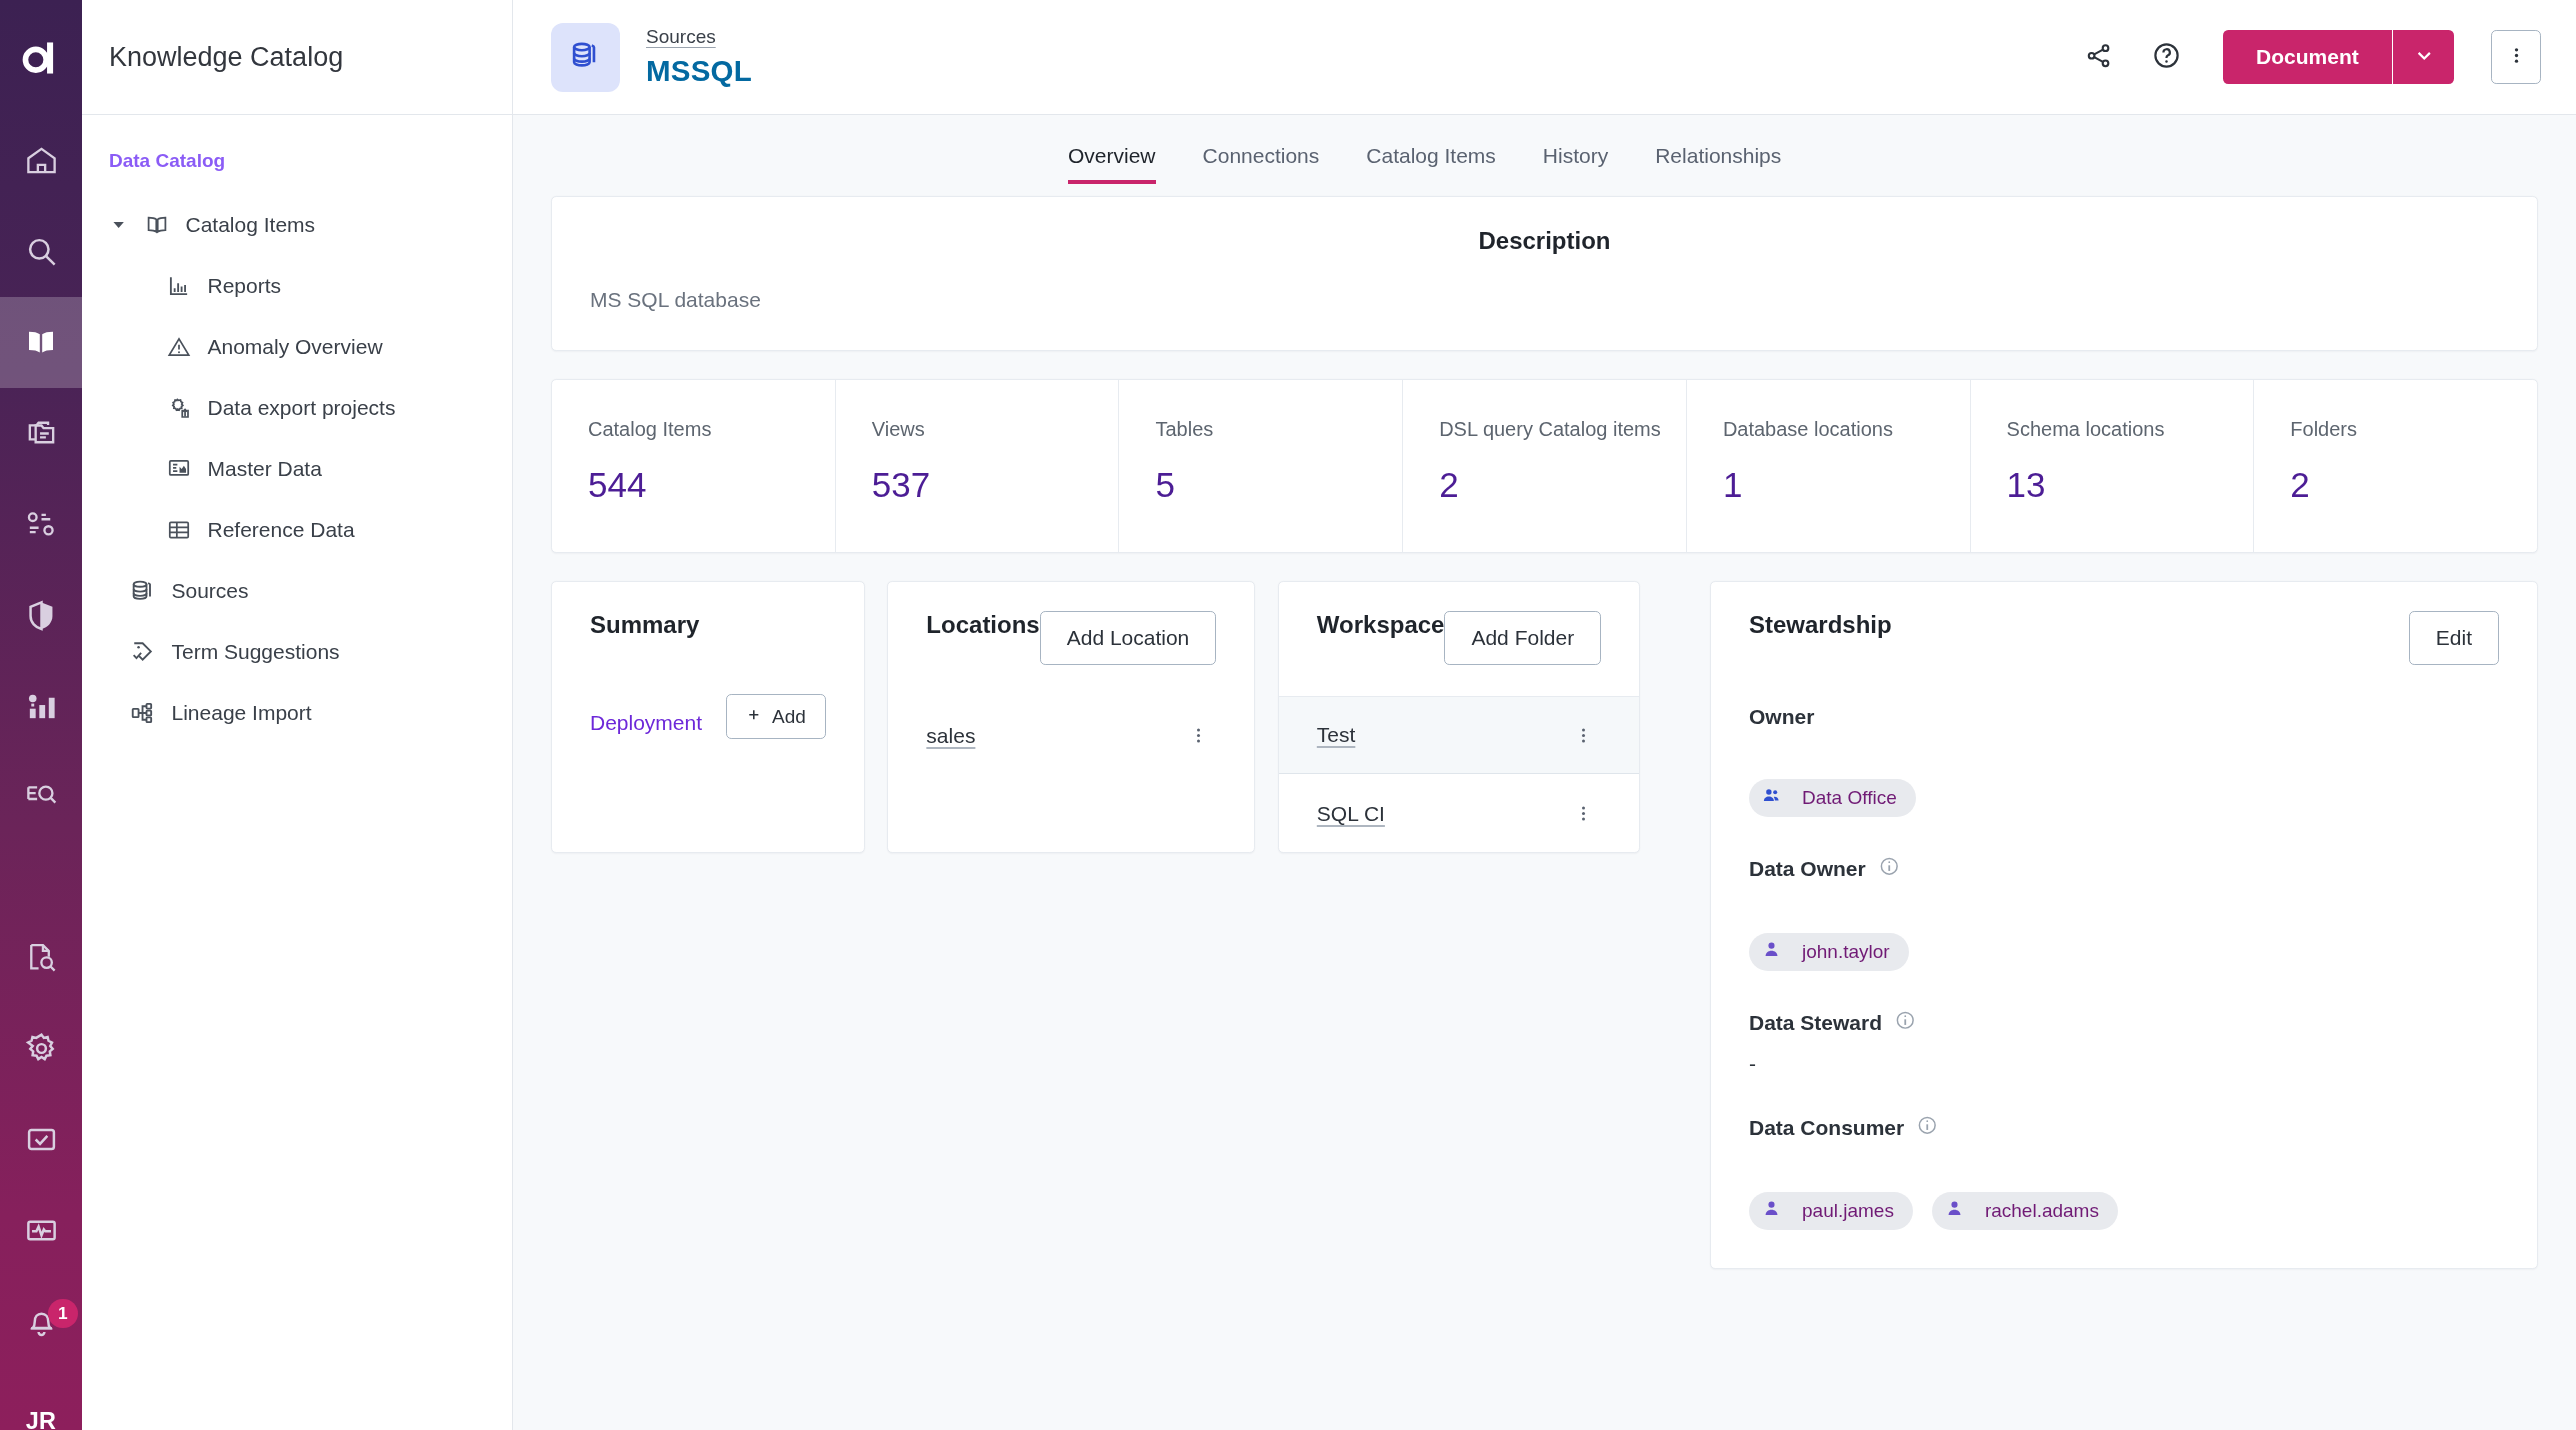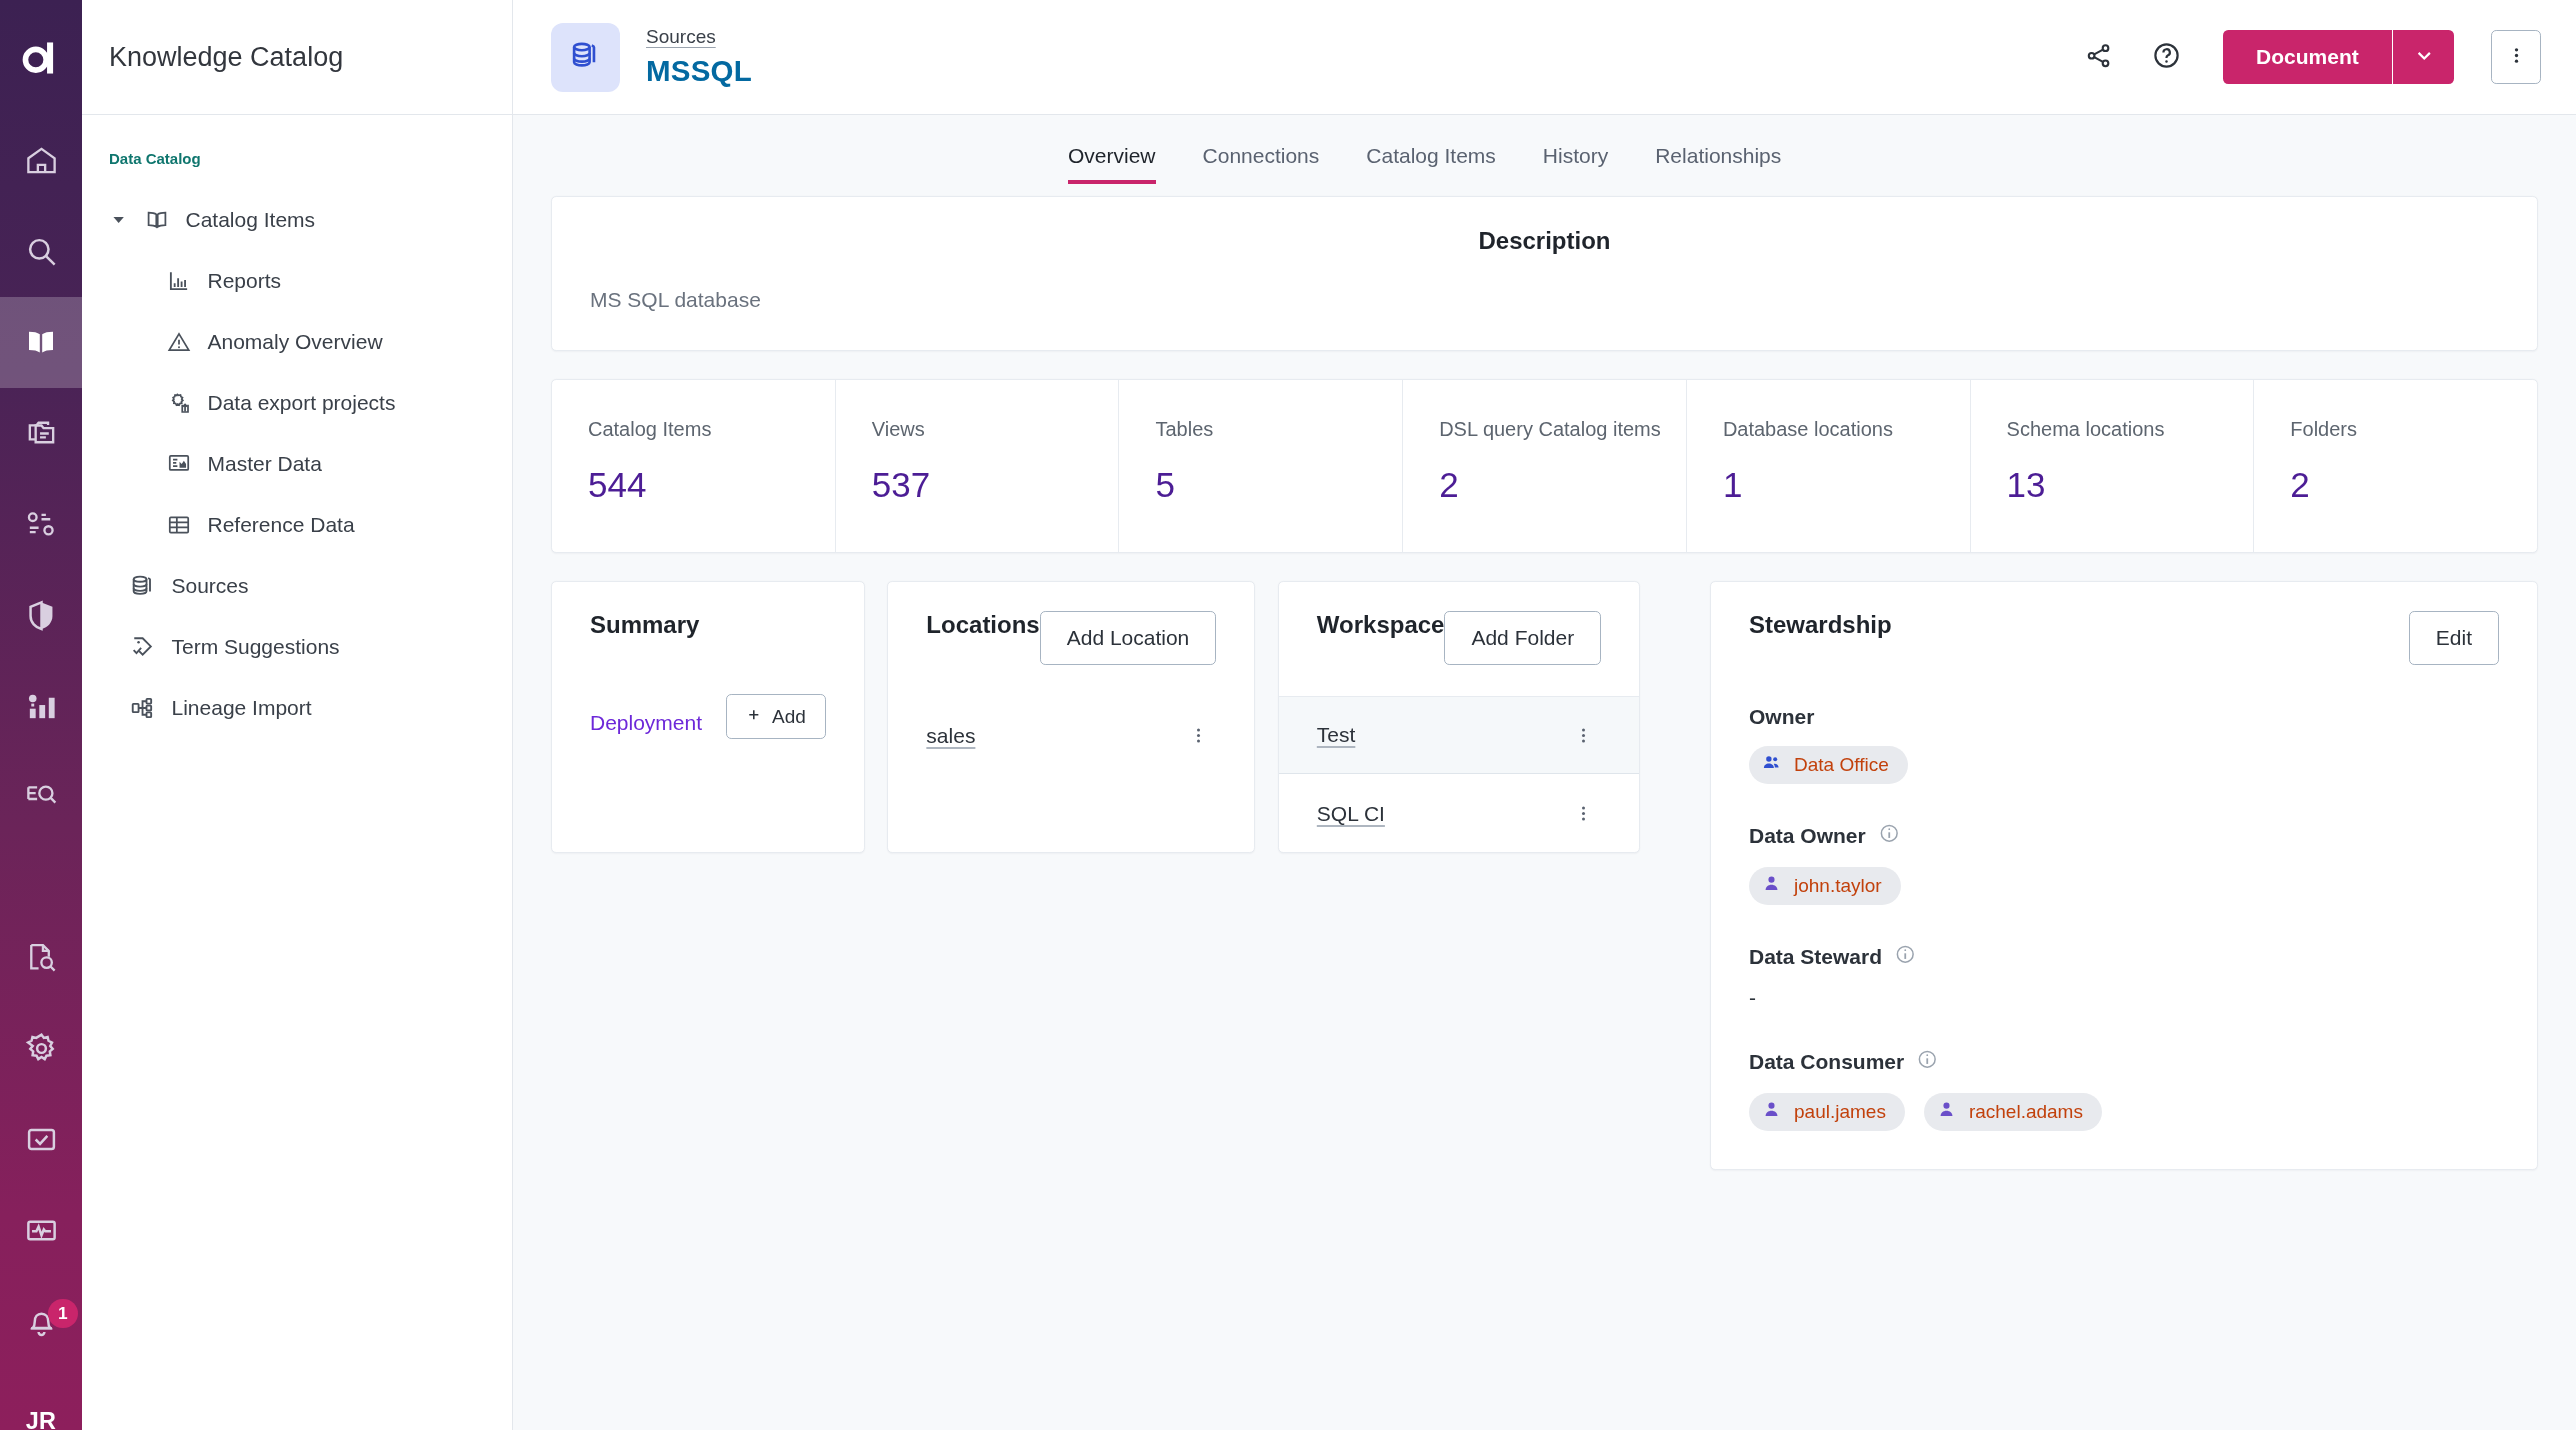--- a/index.html
+++ b/index.html
@@ -56,21 +56,21 @@
     border-right: 0.9px solid #e3e7ec;
     display: flex; flex-direction: column;
   }
   .nav-header {
     height: 115px; display: flex; align-items: center;
     padding-left: 27px;
     border-bottom: 0.9px solid #e3e7ec;
   }
   .nav-title { font-size: 27px; color: #32363d; font-weight: 400; }
   .nav-section-label {
-    font-size: 15px; color: #0f766e; font-weight: 700;
+    font-size: 19px; color: #8b5cf6; font-weight: 700;
     padding: 35px 0 0 27px;
   }
   .nav-list { margin-top: 22.5px; }
   .nav-row {
     display: flex; align-items: center;
     height: 61px; padding-left: 27px; gap: 14px;
     cursor: pointer;
   }
   .nav-row .caret {
     width: 19px; display: flex; align-items: center; justify-content: center;
@@ -192,24 +192,24 @@
   .stew-card { padding-bottom: 38px; }
   .stew-body { padding: 0 38px; }
   .stew-label {
     display: flex; align-items: center; gap: 12px;
     font-size: 21px; color: #2c323a; font-weight: 700;
     margin-top: 38px;
   }
   .stew-label.first { margin-top: 40px; }
   .chips { display: flex; gap: 19px; margin-top: 17.3px; flex-wrap: wrap; }
   .chip {
-    display: inline-flex; align-items: center; gap: 12px;
+    display: inline-flex; align-items: center; gap: 20px;
     background: #e8eaee; border-radius: 19px; height: 38px;
     padding: 0 19px 0 12px;
-    font-size: 19px; color: #c2410c; cursor: pointer;
+    font-size: 19px; color: #701a75; cursor: pointer; margin-top: 33px;
   }
   .dash { font-size: 21px; color: #2c323a; margin-top: 15.6px; }
 </style>
 </head>
 <body>
 
 <div class="app">
 
   <div class="rail">
     <div class="rail-logo">

